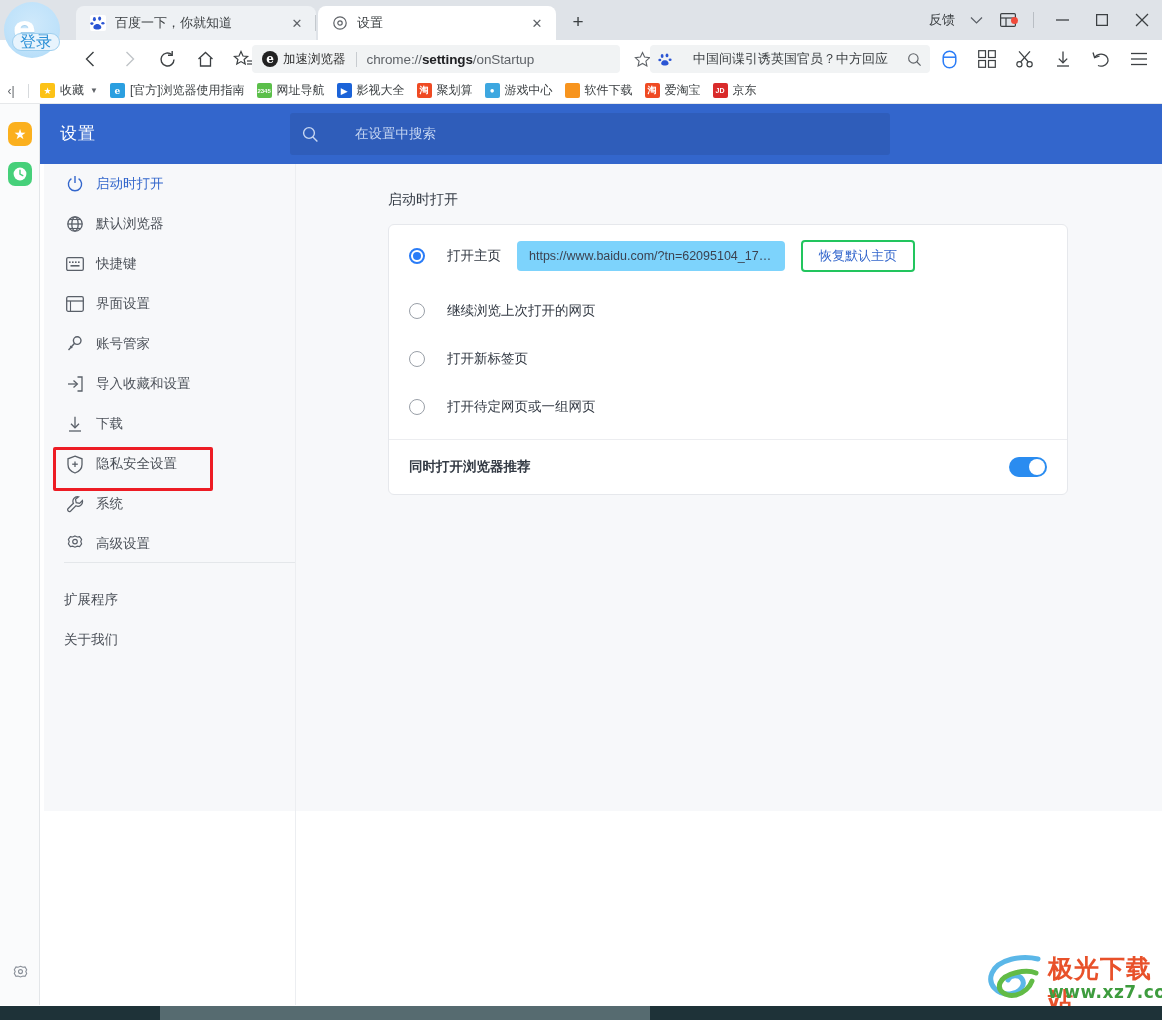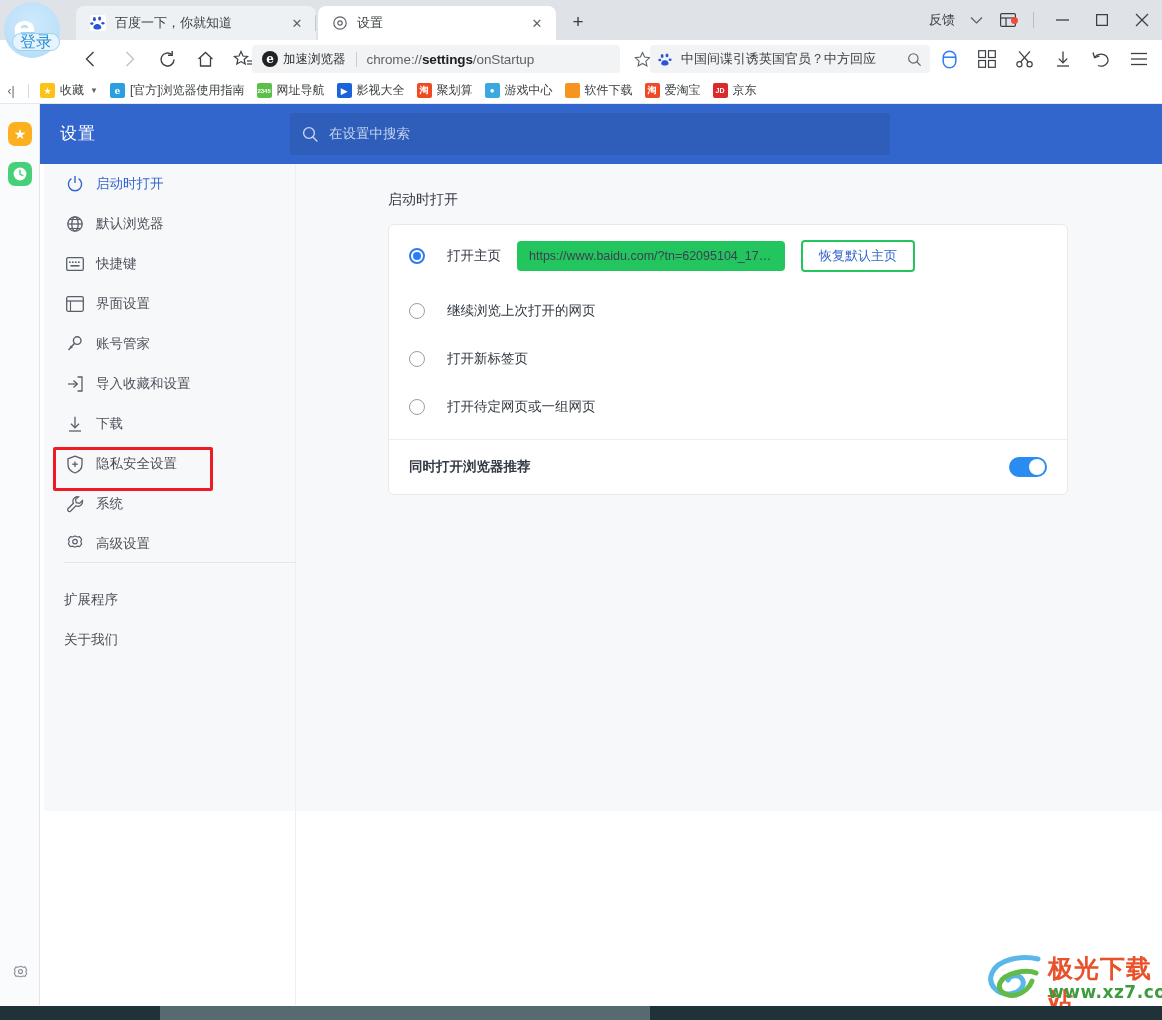--- a/index.html
+++ b/index.html
@@ -104,21 +104,21 @@
   #omnibox .vsep { width:1px; height:15px; background:#c8ccd0; margin:0 10px; }
   #omnibox .url { color:#5f6368; font-size:13.5px; letter-spacing:-0.1px; }
   #omnibox .url b { color:#202124; font-weight:700; }
   #star-btn { position:absolute; left: 628px; top: 5px; width:28px;height:28px;
     display:flex;align-items:center;justify-content:center;color:#5f6368; }
   #searchbox {
     position:absolute; left: 650px; top:5px; width:280px; height:28px;
     background:#f1f3f4; border-radius:4px; display:flex; align-items:center;
     padding: 0 8px; font-size:13px; color:#3c4043;
   }
-  #searchbox .sb-text { flex:1; white-space:nowrap; overflow:hidden; margin-left:8px; }
+  #searchbox .sb-text { flex:1; white-space:nowrap; overflow:hidden; margin-left:20px; }
   #tb-right { position:absolute; right:4px; top:0; height:38px; display:flex; align-items:center; }
 
   
   #bookmarks {
     position: absolute; left: 0; top: 78px; width: 1162px; height: 26px;
     background: #ffffff;
     display: flex; align-items: center; font-size: 12px; color: #3c4043;
     border-bottom: 1px solid #e6e8ea;
   }
   #bm-scroll-left { width: 22px; display:flex; align-items:center; justify-content:center; color:#5f6368; font-size:12px; }
@@ -148,21 +148,21 @@
   
   #settings-header {
     position:absolute; left:40px; top:104px; width:1122px; height:60px;
     background:#3366cc;
   }
   #settings-title {
     position:absolute; left:20px; top:18px; color:#ffffff; font-size:17px; letter-spacing:1px;
   }
   #settings-search {
     position:absolute; left:250px; top:9px; width:600px; height:42px;
-    background:#2f5dba; border-radius:3px; display:flex; align-items:center; padding-left:12px;
+    background:#2f5dba; border-radius:3px; display:flex; align-items:center; padding-left:12px;gap:26px;
   }
   #settings-search .ss-text { color:#c6d6f2; font-size:13.5px; margin-left:10px; }
 
   #settings-body {
     position:absolute; left:44px; top:164px; width:1122px; height:647px;
     background:#f7f8fa;
   }
   #side-nav { position:absolute; left:0; top:0; width:252px; height:841px; }
   .nav-item {
     position:relative; display:flex; align-items:center; height:40px;
@@ -191,21 +191,21 @@
   .radio-row { display:flex; align-items:center; height:48px; padding-left:20px; }
   .radio-row.first { height: 62px; }
   .radio {
     width:16px;height:16px;border-radius:50%;border:1.5px solid #9aa0a8;flex:0 0 16px;
     display:flex;align-items:center;justify-content:center;
   }
   .radio.checked { border-color:#2a7cf7; border-width:2px; }
   .radio.checked:after { content:''; width:8px;height:8px;border-radius:50%;background:#2a7cf7; }
   .radio-label { margin-left:22px; font-size:13.5px; color:#333a44; white-space:nowrap; }
   #home-url {
-    margin-left:16px; height:30px; width:268px; background:#22c55e; border-radius:4px;
+    margin-left:16px; height:30px; width:268px; background:#7dd3fc; border-radius:4px;
     display:flex; align-items:center; padding:0 12px; font-size:12.5px; color:#3c4250;
     white-space:nowrap; overflow:hidden;
   }
   #restore-home-btn {
     margin-left:16px; height:32px; padding:0 16px; border:2px solid #22c55e; border-radius:4px;
     display:flex; align-items:center; font-size:13px; color:#3366cc; background:#fff;
   }
   #card-divider { height:1px; background:#ecedf0; margin:8px 0 0; }
   #reco-row {
     display:flex; align-items:center; height:54px; padding:0 20px;

